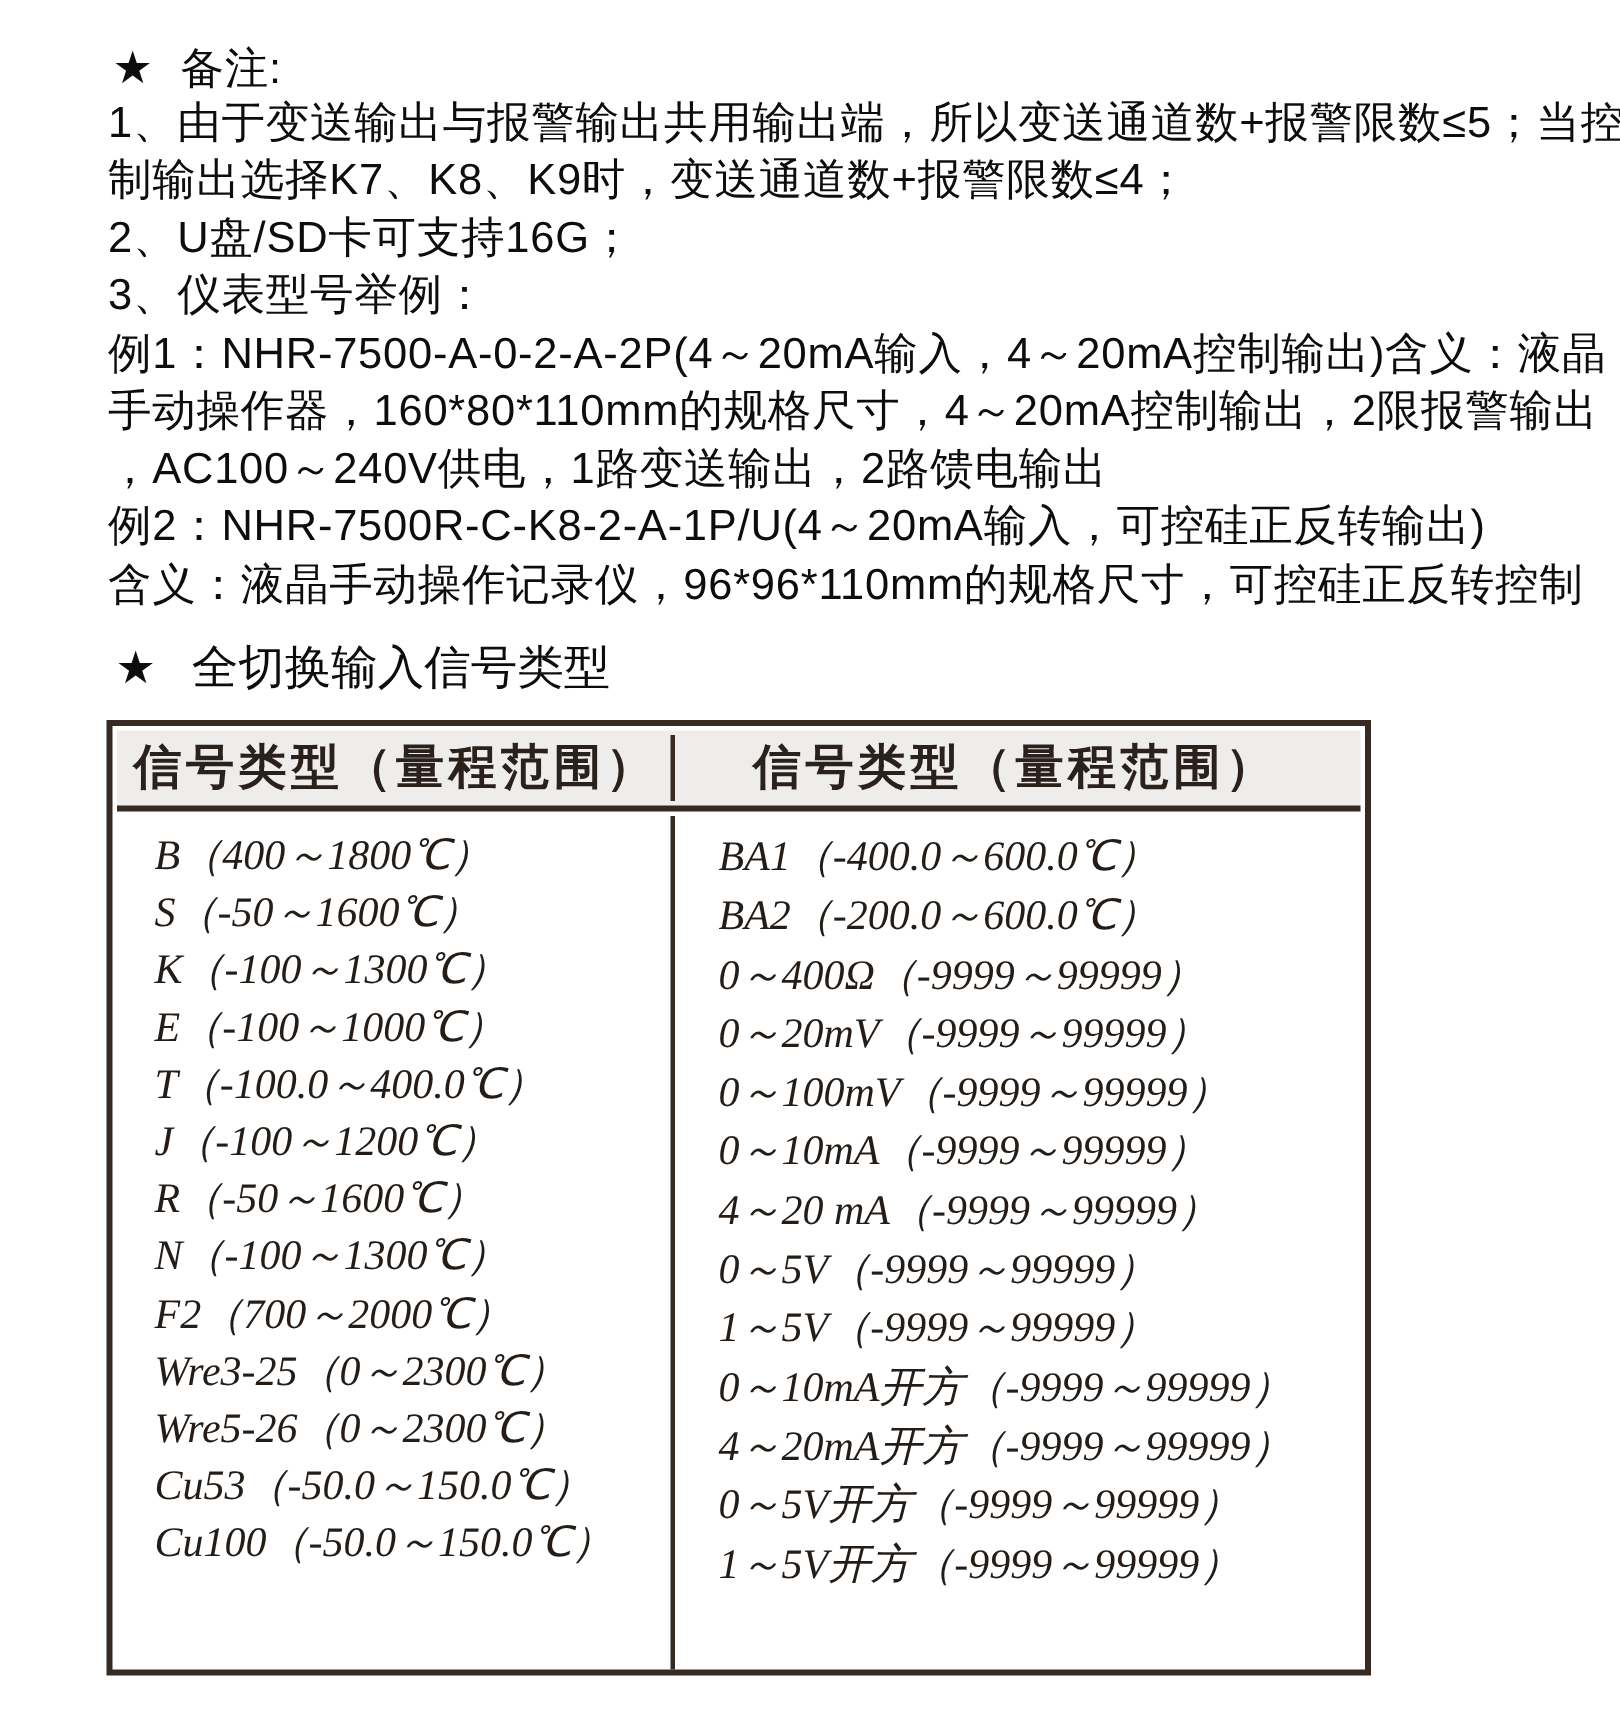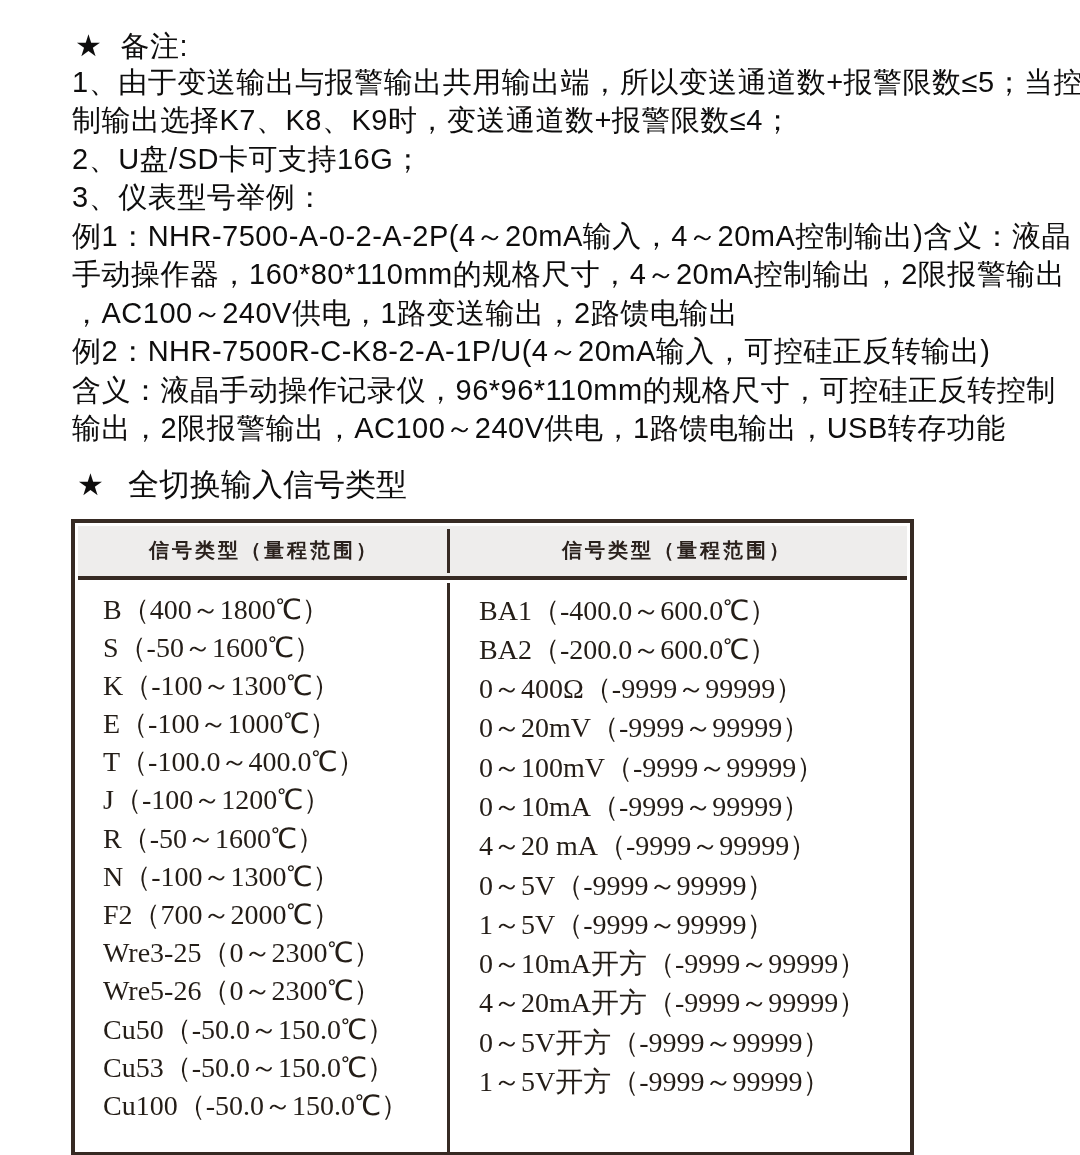--- a/index.html
+++ b/index.html
@@ -51,31 +51,32 @@
     display: flex;
     height: 54px;
     background: #eeedec;
     border-bottom: 4px solid #362a23;
   }
   .sig-h-cell {
     display: flex;
     align-items: center;
     justify-content: center;
     font-family: "Liberation Serif", serif;
-    font-size: 20px;
+    font-size: 32px;
     font-weight: bold;
     letter-spacing: 3px;
     color: #2a211c;
     white-space: nowrap;
   }
   .col-left  { width: 369px; border-right: 3px solid #362a23; }
   .col-right { flex: 1; }
   .sig-body {
     display: flex;
     height: 575px;
+    font-style: italic;
   }
   .sig-cell {
     padding: 5px 0 0 19px;
     font-family: "Liberation Serif", serif;
     font-size: 28px;
     color: #241d17;
     white-space: nowrap;
   }
   .sig-cell.col-right { padding-left: 26px; }
   .col-left  .sig-line { line-height: 38.2px; height: 38.2px; }
@@ -92,21 +93,20 @@
     </div>
     <div class="line">1、由于变送输出与报警输出共用输出端，所以变送通道数+报警限数≤5；当控</div>
     <div class="line">制输出选择K7、K8、K9时，变送通道数+报警限数≤4；</div>
     <div class="line">2、U盘/SD卡可支持16G；</div>
     <div class="line">3、仪表型号举例：</div>
     <div class="line">例1：NHR-7500-A-0-2-A-2P(4～20mA输入，4～20mA控制输出)含义：液晶</div>
     <div class="line">手动操作器，160*80*110mm的规格尺寸，4～20mA控制输出，2限报警输出</div>
     <div class="line">，AC100～240V供电，1路变送输出，2路馈电输出</div>
     <div class="line">例2：NHR-7500R-C-K8-2-A-1P/U(4～20mA输入，可控硅正反转输出)</div>
     <div class="line">含义：液晶手动操作记录仪，96*96*110mm的规格尺寸，可控硅正反转控制</div>
-    <div class="line">输出，2限报警输出，AC100～240V供电，1路馈电输出，USB转存功能</div>
   </div>
 
   <div class="section-heading">
     <span class="star">★</span><span>全切换输入信号类型</span>
   </div>
 
   <div class="sig-table">
     <div class="sig-header">
       <div class="sig-h-cell col-left">信号类型（量程范围）</div>
       <div class="sig-h-cell col-right">信号类型（量程范围）</div>
@@ -117,21 +117,20 @@
         <div class="sig-line">S（-50～1600℃）</div>
         <div class="sig-line">K（-100～1300℃）</div>
         <div class="sig-line">E（-100～1000℃）</div>
         <div class="sig-line">T（-100.0～400.0℃）</div>
         <div class="sig-line">J（-100～1200℃）</div>
         <div class="sig-line">R（-50～1600℃）</div>
         <div class="sig-line">N（-100～1300℃）</div>
         <div class="sig-line">F2（700～2000℃）</div>
         <div class="sig-line">Wre3-25（0～2300℃）</div>
         <div class="sig-line">Wre5-26（0～2300℃）</div>
-        <div class="sig-line">Cu50（-50.0～150.0℃）</div>
         <div class="sig-line">Cu53（-50.0～150.0℃）</div>
         <div class="sig-line">Cu100（-50.0～150.0℃）</div>
       </div>
       <div class="sig-cell col-right">
         <div class="sig-line">BA1（-400.0～600.0℃）</div>
         <div class="sig-line">BA2（-200.0～600.0℃）</div>
         <div class="sig-line">0～400Ω（-9999～99999）</div>
         <div class="sig-line">0～20mV（-9999～99999）</div>
         <div class="sig-line">0～100mV（-9999～99999）</div>
         <div class="sig-line">0～10mA（-9999～99999）</div>

